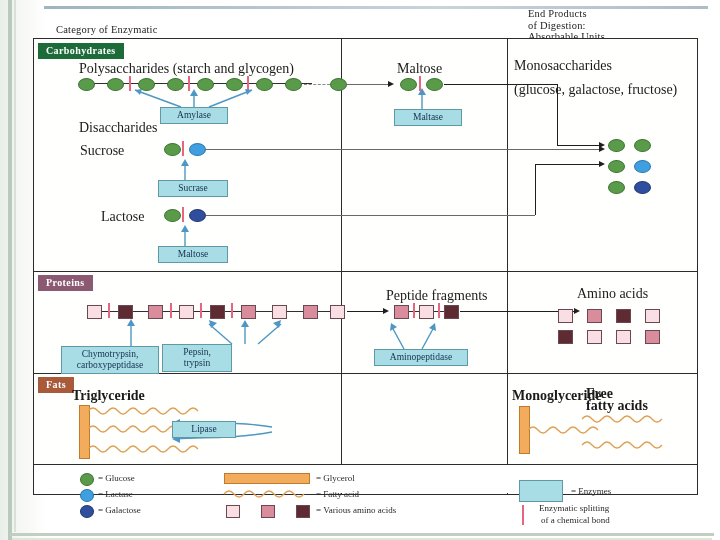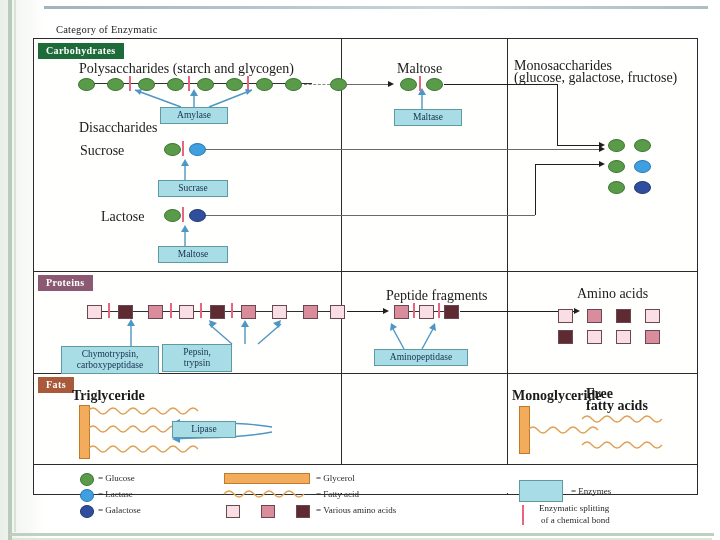--- a/index.html
+++ b/index.html
@@ -97,20 +97,25 @@
 <body>
 
 <div id="page">
   <div class="page-edge-left"></div>
   <div class="page-edge-left2"></div>
   <div class="page-edge-bottom"></div>
   <div class="page-edge-bottom2"></div>
   <div class="top-rule"></div>
 
   <div class="hdr" id="hdr-cat">Category of Enzymatic</div>
+  <div class="hdr" id="hdr-end">
+    <div>End Products</div>
+    <div>of Digestion:</div>
+    <div>Absorbable Units</div>
+  </div>
 
   <div id="table">
     <div class="vline" id="v1"></div>
     <div class="vline" id="v2"></div>
     <div class="hline" id="h-carb-prot"></div>
     <div class="hline" id="h-prot-fat"></div>
     <div class="hline" id="h-legend"></div>
     <div id="legend-mask"></div>
 
     <div class="cat-pill" id="pill-carb">Carbohydrates</div>
@@ -196,21 +201,21 @@
 
     <div class="lbl" style="left:363px;top:24px;">Maltose</div>
     <div>
       <div class="hex glucose" style="left:366px;top:39px;"></div>
       <div class="hex glucose" style="left:392px;top:39px;"></div>
       <div class="bond" style="left:385px;top:37px;"></div>
     </div>
     <div class="enz" style="left:360px;top:70px;width:56px;">Maltase</div>
 
     <div class="lbl" style="left:480px;top:21px;">Monosaccharides</div>
-    <div class="lbl" style="left:480px;top:33px;">(glucose, galactose, fructose)</div>
+    <div class="lbl" style="left:480px;top:45px;">(glucose, galactose, fructose)</div>
 
     <div class="seg h" style="left:410px;top:45px;width:113px;"></div>
     <div class="seg v" style="left:523px;top:45px;height:61px;"></div>
     <div class="seg h" style="left:523px;top:106px;width:42px;"></div>
     <div class="arrowhead" style="left:565px;top:103px;"></div>
 
     <div class="seg h grey" style="left:172px;top:110px;width:393px;"></div>
     <div class="arrowhead" style="left:565px;top:107px;"></div>
 
     <div class="seg h grey" style="left:172px;top:176px;width:329px;"></div>

